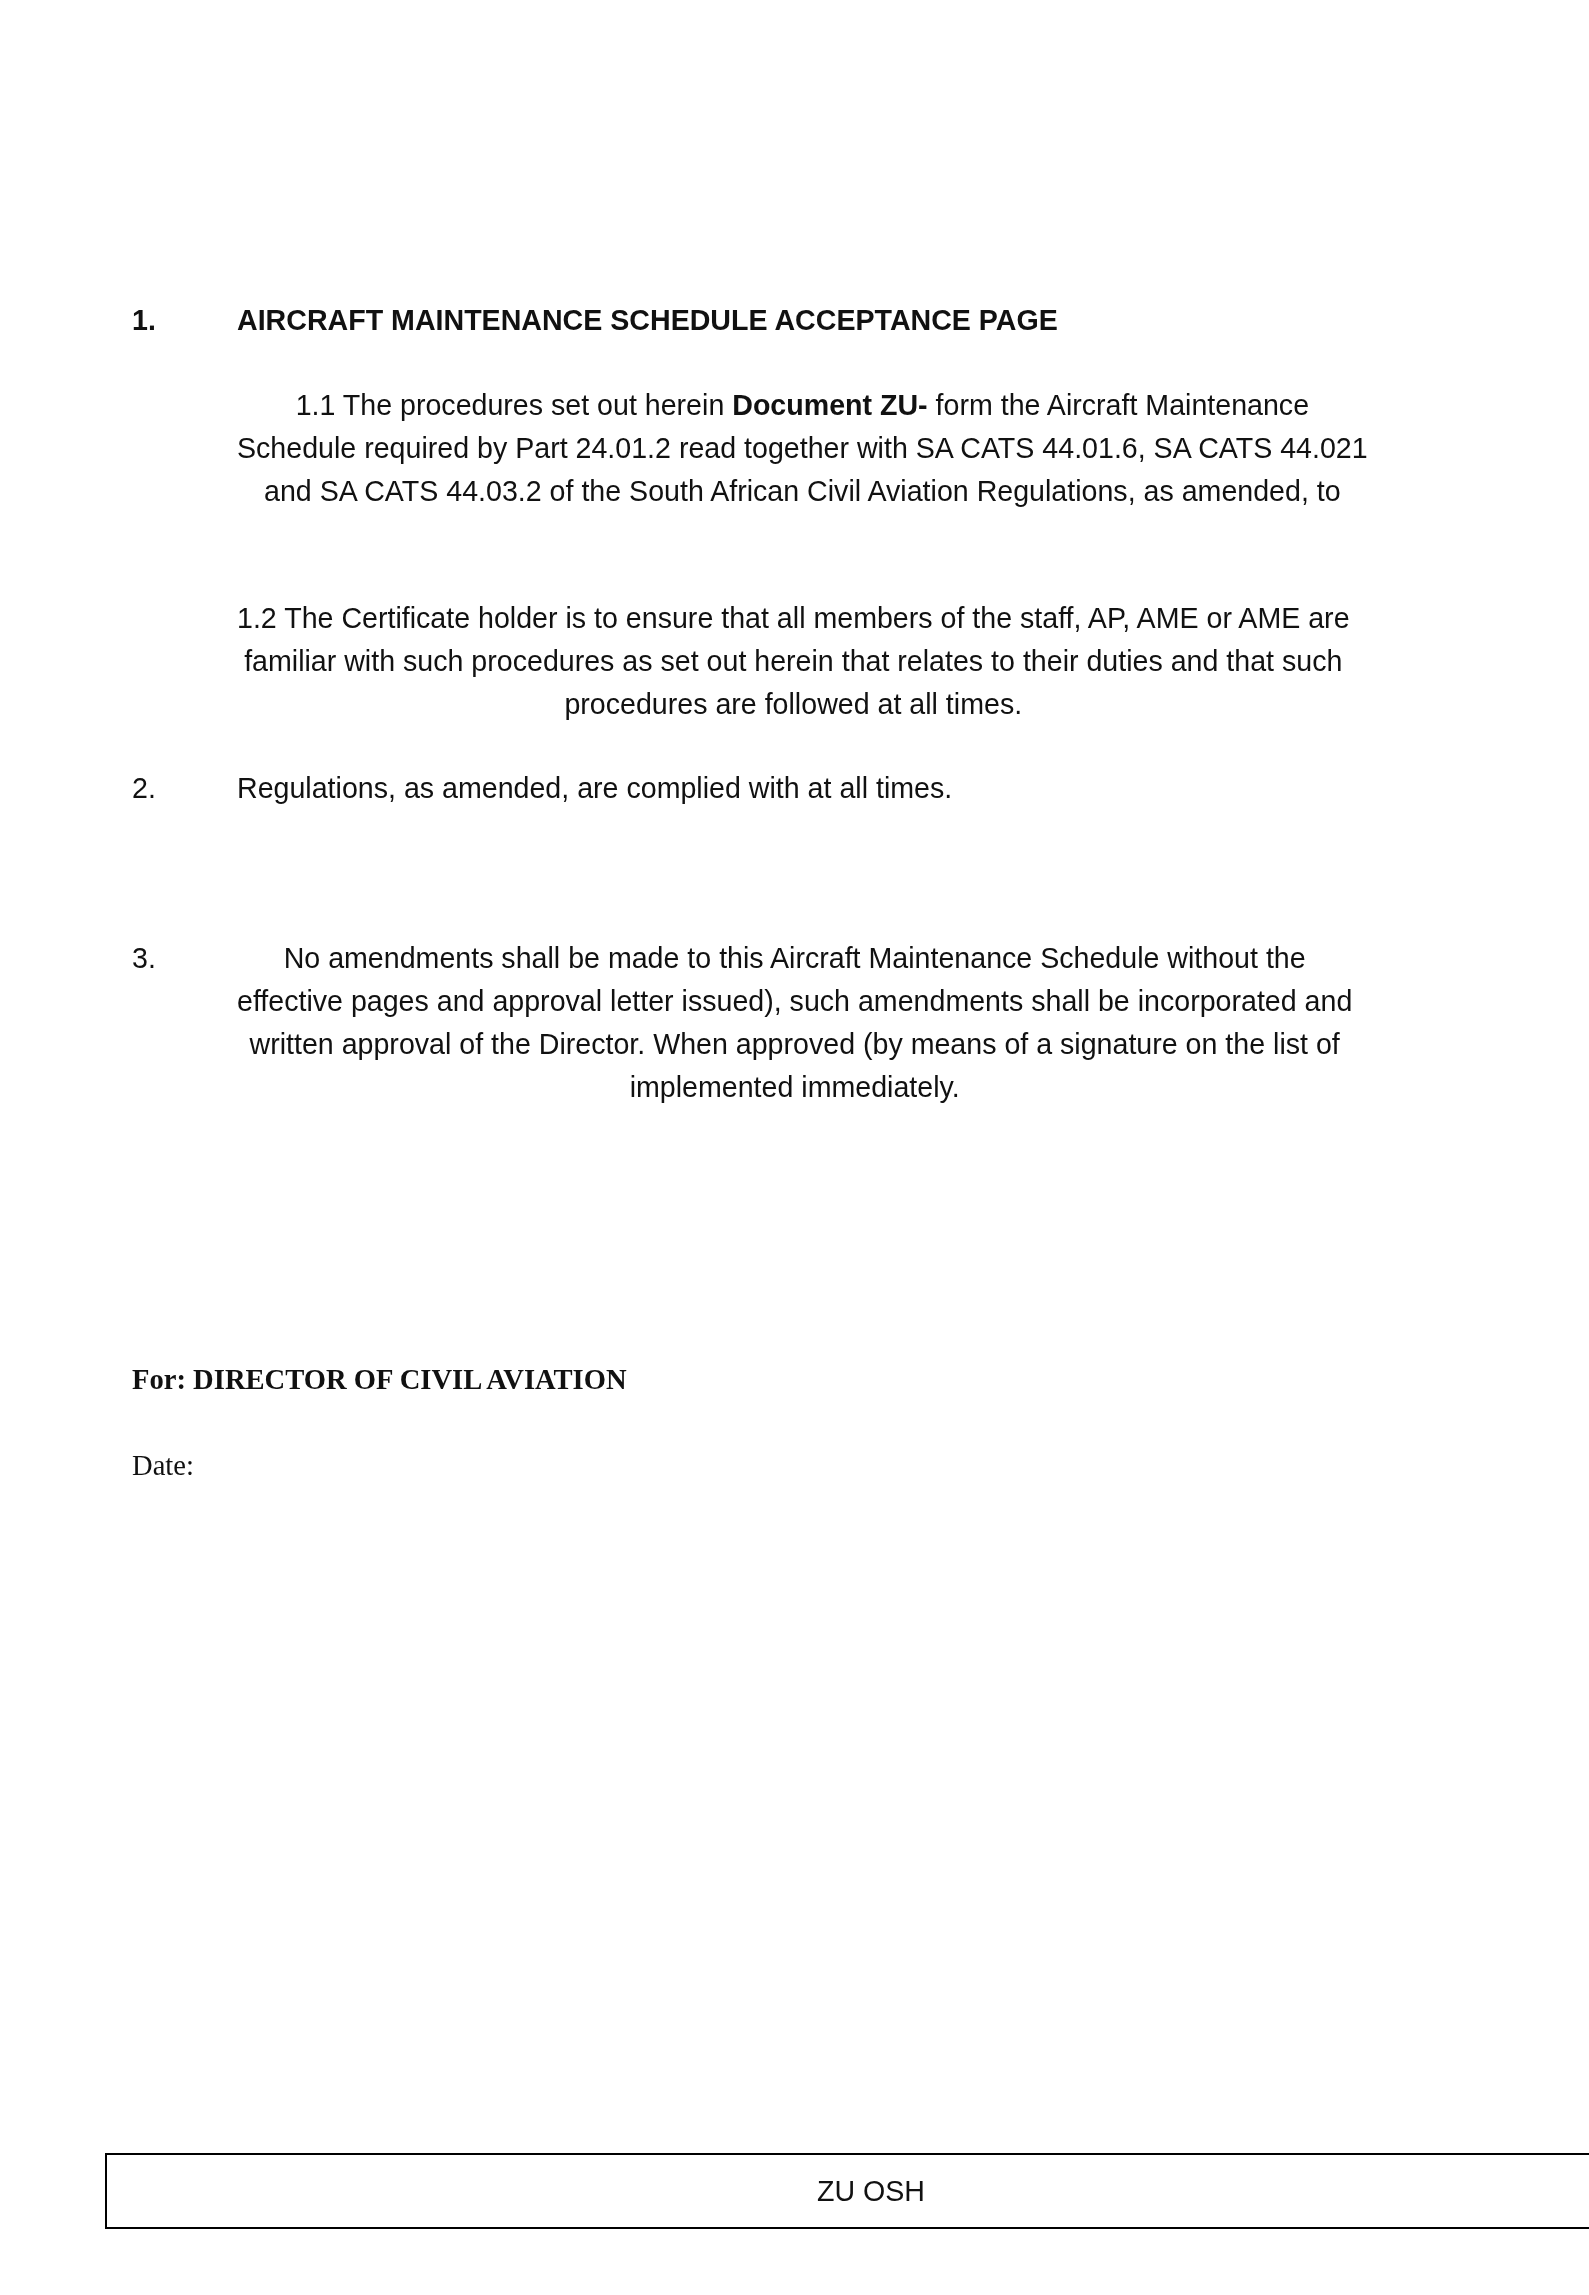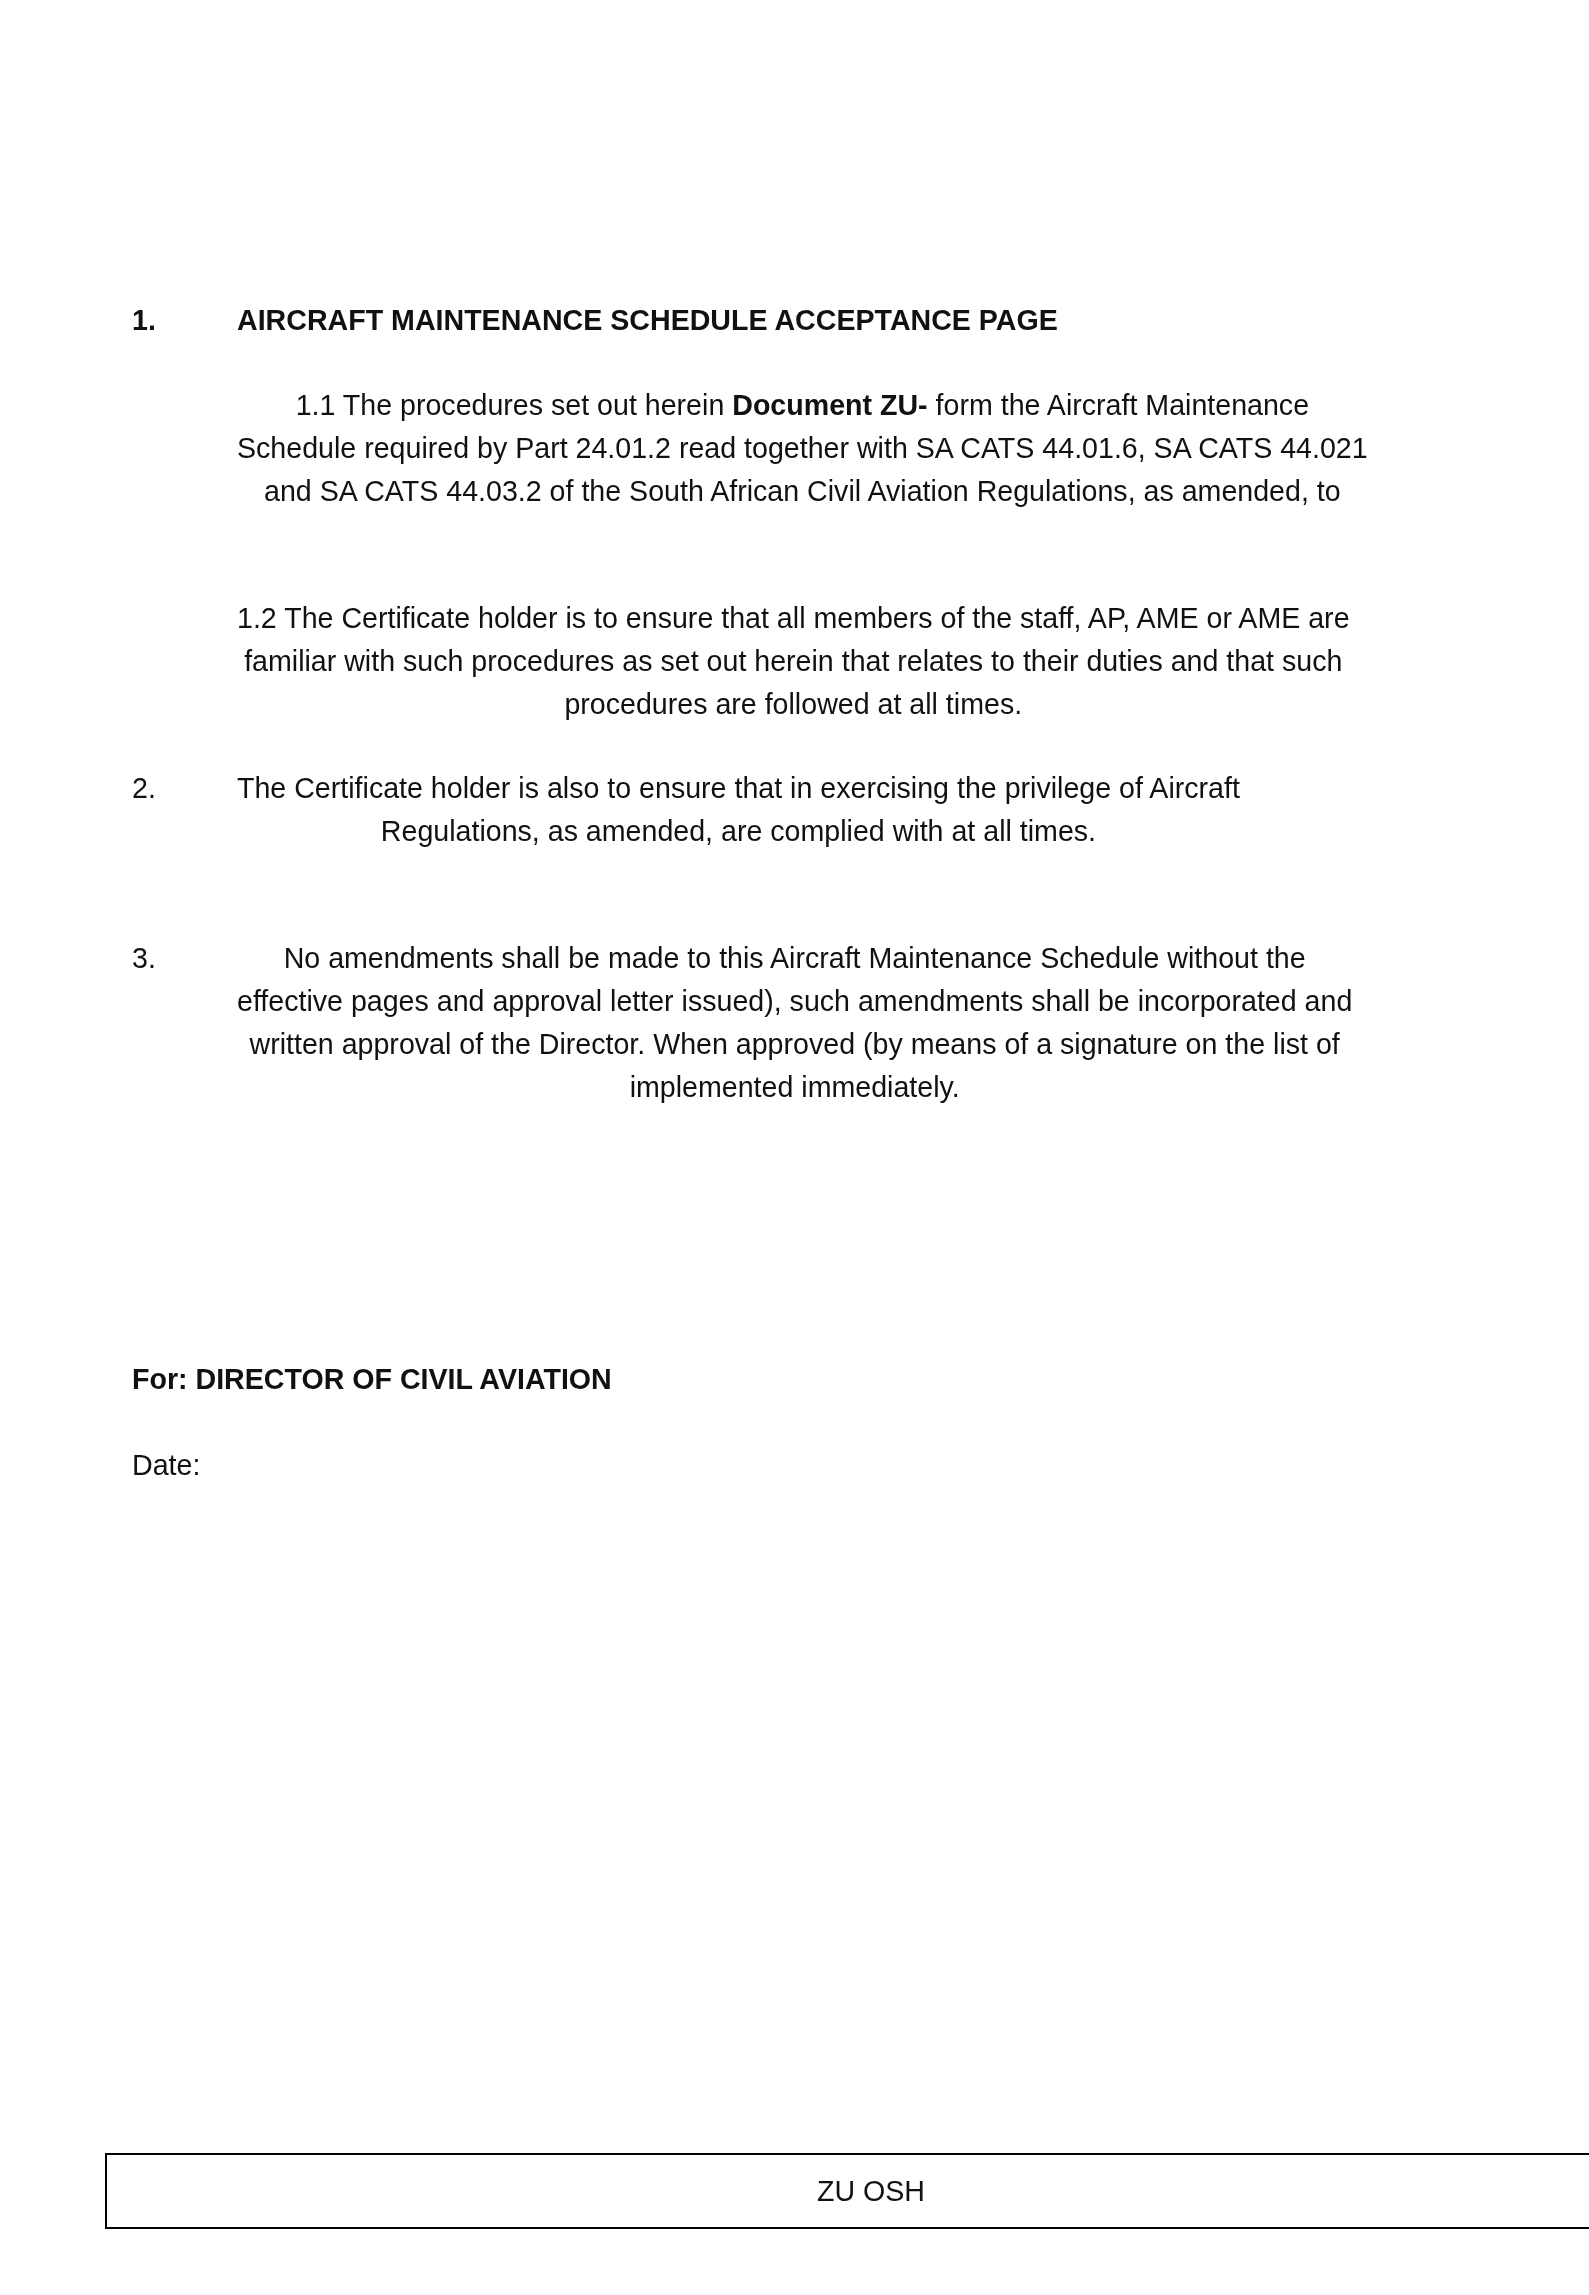--- a/index.html
+++ b/index.html
@@ -10,21 +10,21 @@
   .page { position: absolute; left: 0; top: 0; width: 1589px; height: 2295px; background: #ffffff; }
   .line {
     position: absolute; white-space: nowrap; font-size: 28.6px; line-height: 43px; height: 43px;
   }
   .num { left: 132px; }
   .txt { left: 237px; }
   .bold { font-weight: bold; }
   b { font-weight: bold; }
   .block { position: absolute; left: 237px; }
   .block .row { white-space: nowrap; font-size: 28.6px; line-height: 43px; height: 43px; text-align: center; }
-  .sig { position: absolute; left: 132px; white-space: nowrap; font-size: 28.6px; line-height: 43px; }
+  .sig { position: absolute; left: 132px; white-space: nowrap; font-size: 28.6px; line-height: 43px; font-family: Liberation Serif, serif; }
   .footer-table {
     position: absolute; left: 105px; top: 2153px; width: 1532px; height: 76px;
     border: 2.5px solid #000000; box-sizing: border-box; display: flex;
   }
   .footer-cell {
     flex: 1 1 0; display: flex; align-items: center; justify-content: center;
     font-size: 28.6px; color: #111111; box-sizing: border-box;
   }
   .footer-cell + .footer-cell { border-left: 1.9px solid #000000; }
 </style>
@@ -43,21 +43,20 @@
   </div>
 
   <div class="block" style="top:597px">
     <div class="row">1.2 The Certificate holder is to ensure that all members of the staff, AP, AME or AME are</div>
     <div class="row">familiar with such procedures as set out herein that relates to their duties and that such</div>
     <div class="row">procedures are followed at all times.</div>
   </div>
 
   <div class="line num" style="top:767px">2.</div>
   <div class="block" style="top:767px">
-    <div class="row">The Certificate holder is also to ensure that in exercising the privilege of Aircraft</div>
     <div class="row">Regulations, as amended, are complied with at all times.</div>
   </div>
 
   <div class="line num" style="top:937px">3.</div>
   <div class="block" style="top:937px">
     <div class="row">No amendments shall be made to this Aircraft Maintenance Schedule without the</div>
     <div class="row">effective pages and approval letter issued), such amendments shall be incorporated and</div>
     <div class="row">written approval of the Director. When approved (by means of a signature on the list of</div>
     <div class="row">implemented immediately.</div>
   </div>

